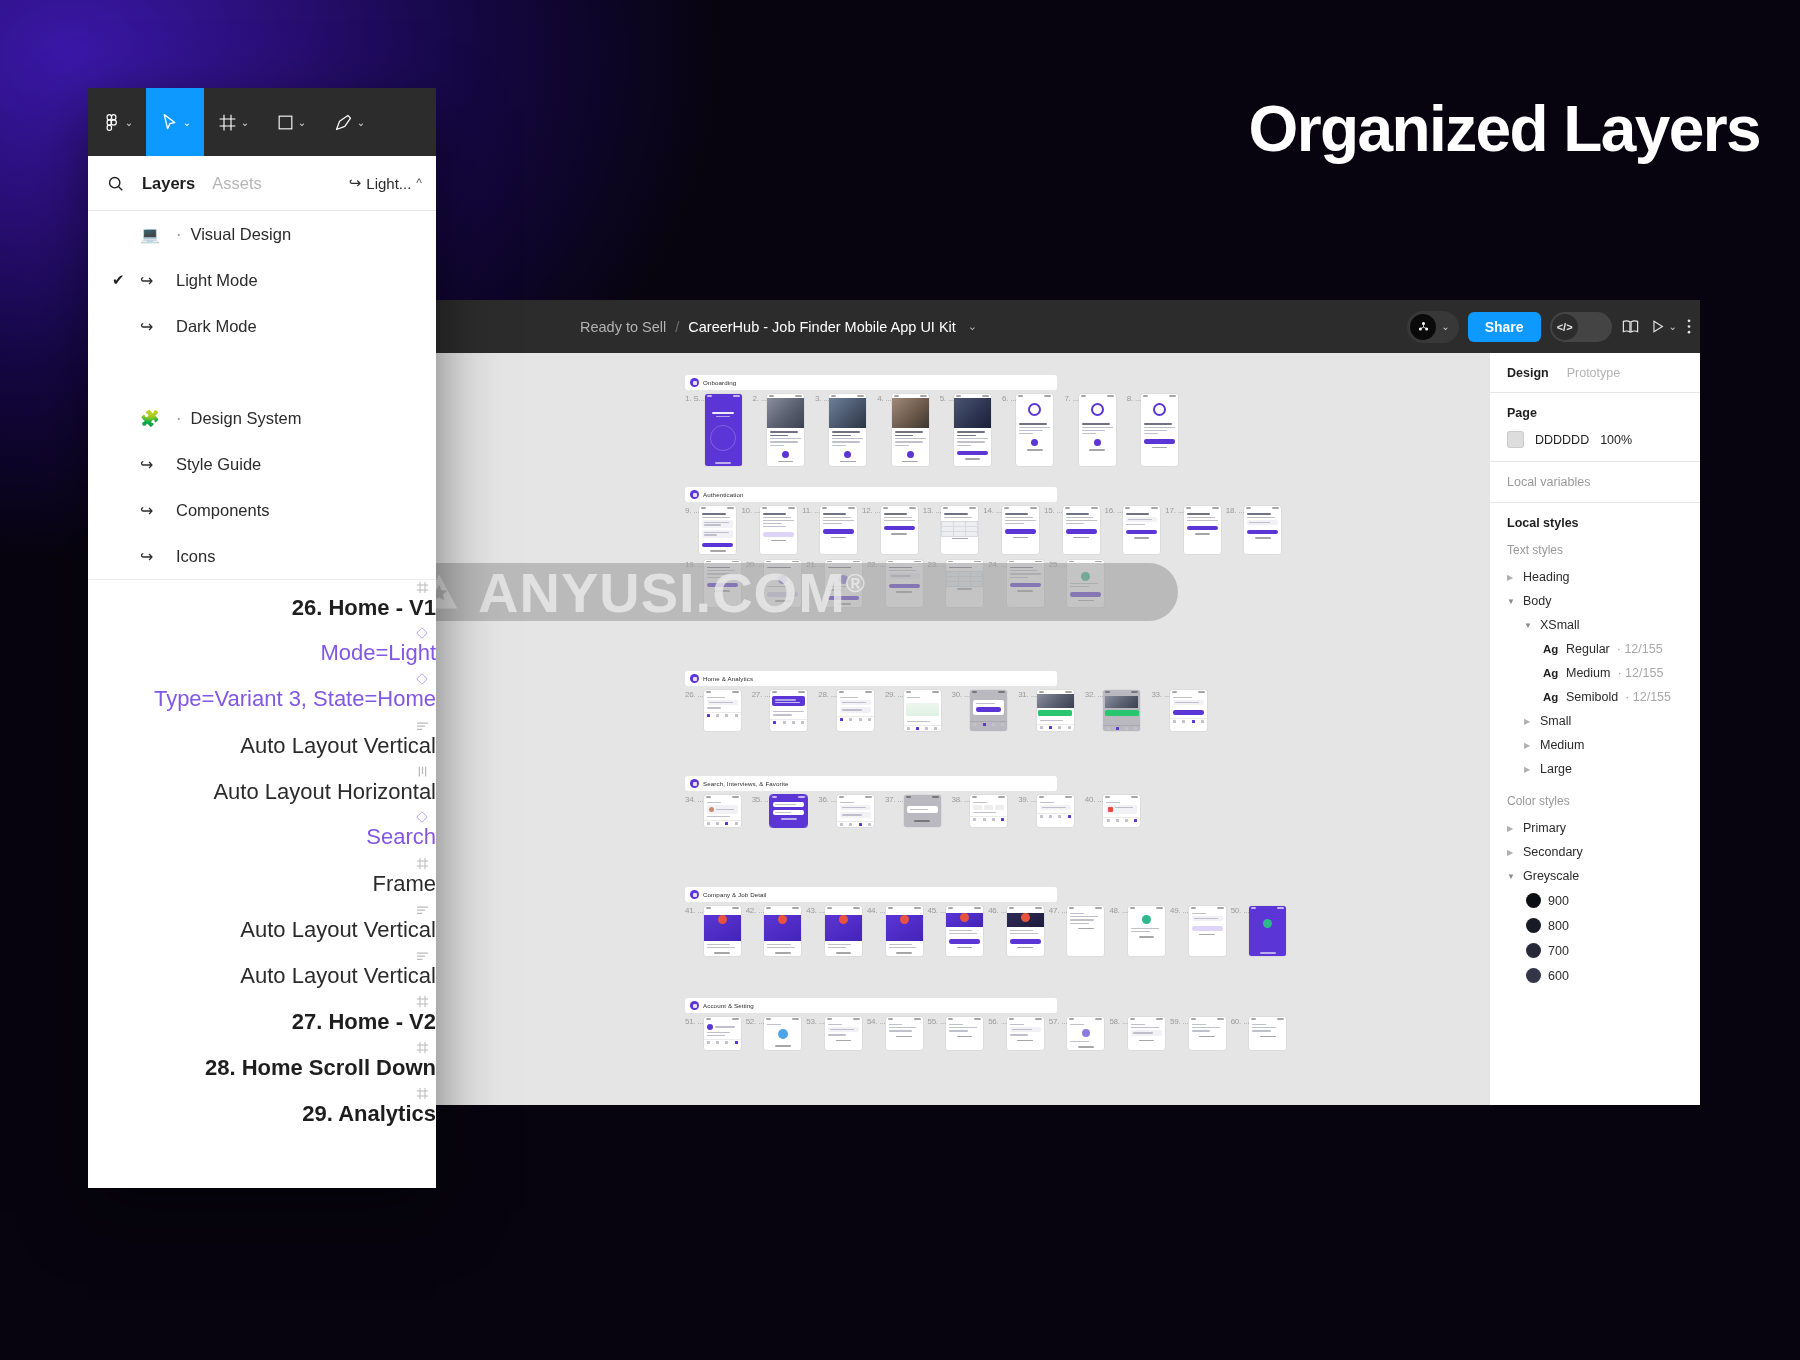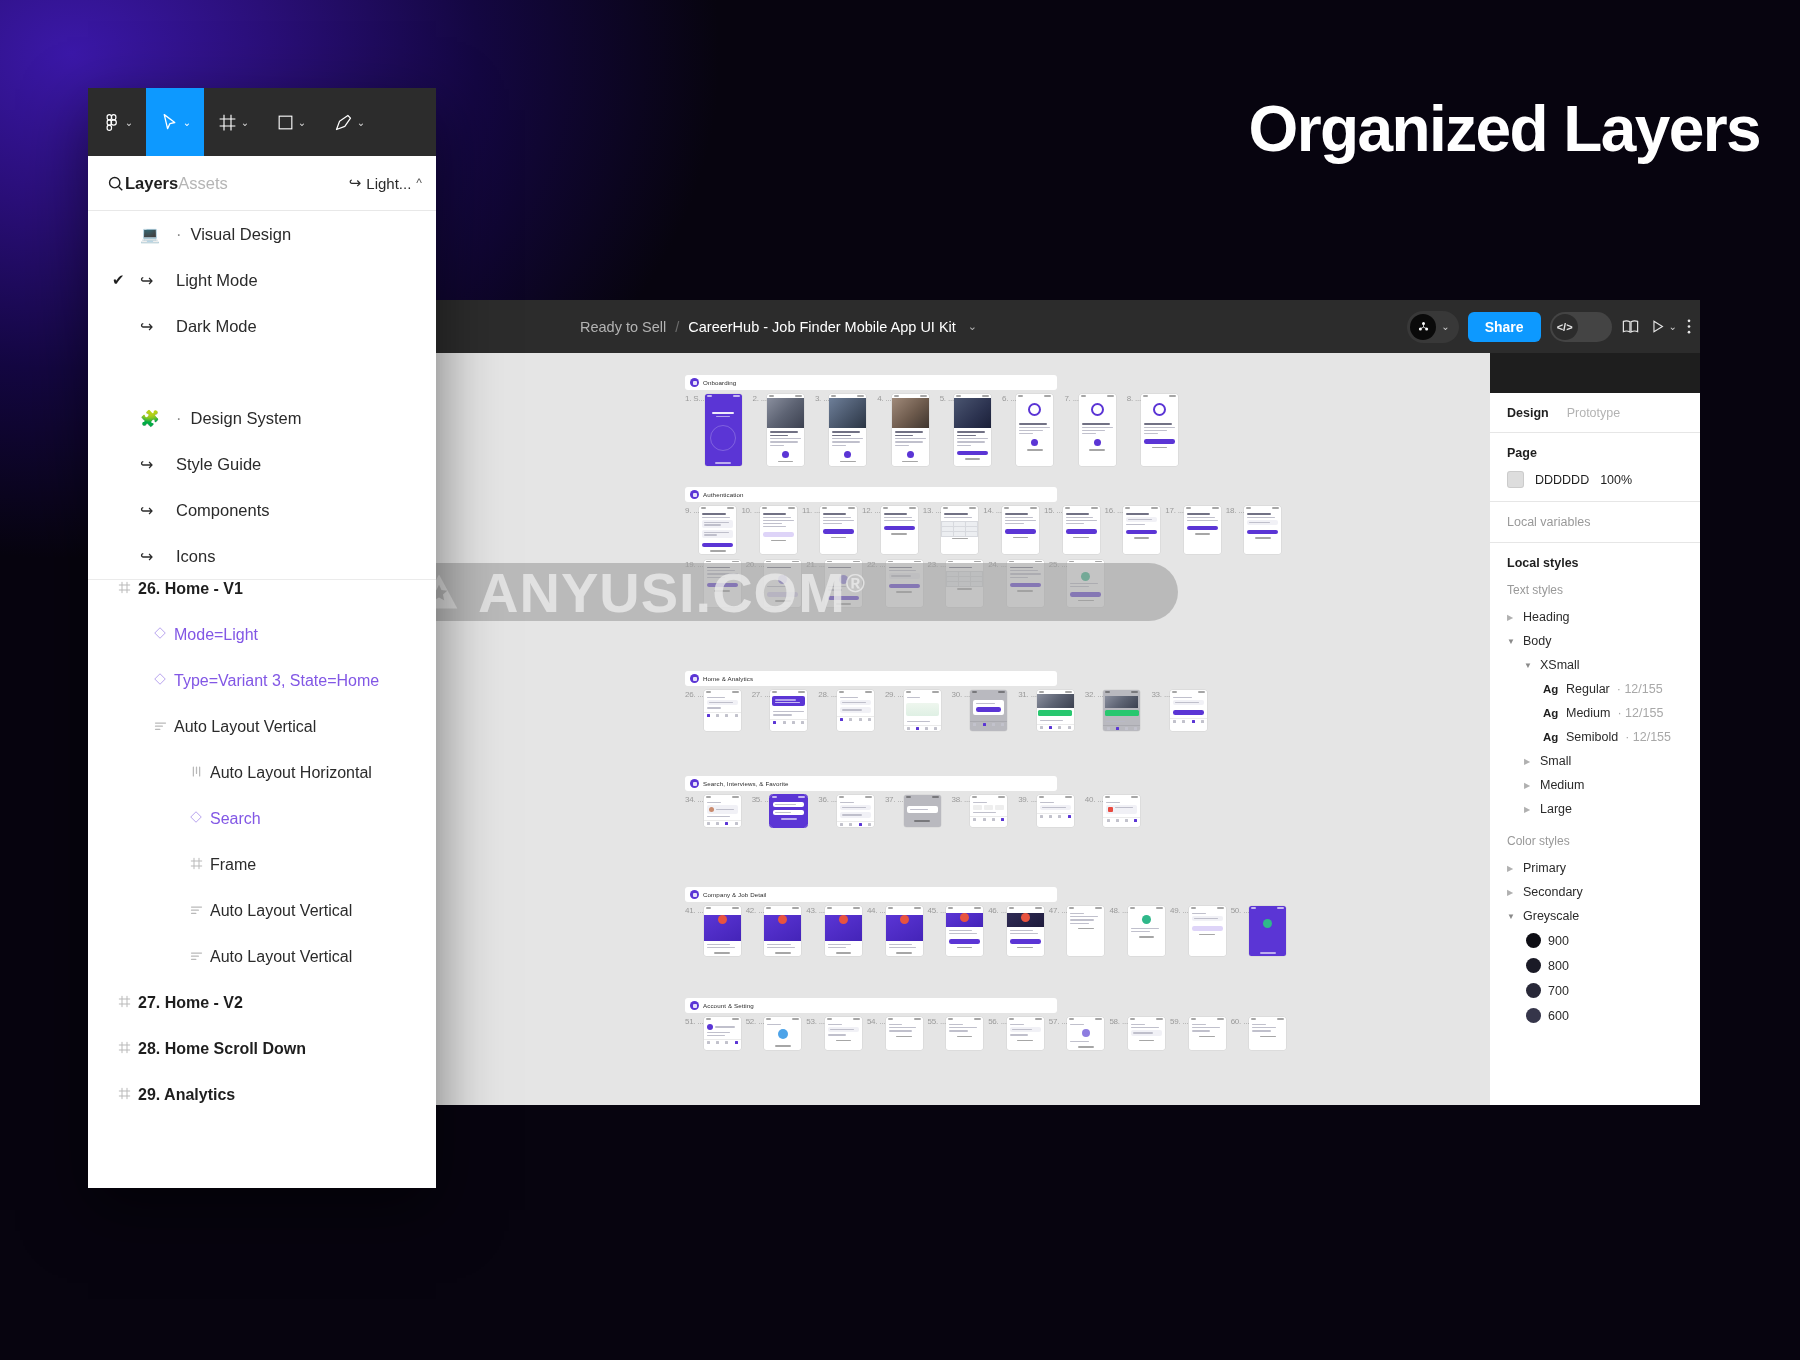--- a/index.html
+++ b/index.html
@@ -188,21 +188,20 @@
   .ph-graph { height: 13px; margin: 2px; background: linear-gradient(180deg,#eef6ee,#dff0e4); border-radius: 2px; }
   .ph-grn { height: 6px; background: #28c76f; border-radius: 1.5px; margin: 1.5px; }
 
   
   #rightpanel {
     position: absolute;
     left: 1055px; top: 53px;
     width: 210px; height: 752px;
     background: #ffffff;
     overflow: hidden;
-    margin-top: 40px;
   }
   #rp-tabs {
     height: 40px; display: flex; align-items: center; gap: 18px;
     padding: 0 17px;
     border-bottom: 1px solid #e6e6e6;
   }
   .rp-tab { font-size: 12.5px; color: #b3b3b3; cursor: pointer; }
   .rp-tab.active { color: #1e1e1e; font-weight: 700; }
   .rp-sec { padding: 13px 17px; border-bottom: 1px solid #e6e6e6; }
   .rp-sec.nb { border-bottom: none; }
@@ -243,21 +242,21 @@
     display: flex; align-items: center; justify-content: center; gap: 3px;
     color: #ffffff; cursor: pointer;
   }
   .tool.active { background: #0d99ff; }
   .tool .tcar { font-size: 10px; color: #d9d9d9; }
   .tool.active .tcar { color: #ffffff; }
 
   #lw-tabs {
     height: 55px;
     display: flex; align-items: center;
-    padding: 0 18px; 
+    padding: 0 18px; gap: 17px;
     border-bottom: 1px solid #e8e8e8;
     position: relative;
   }
   .lw-tab { font-size: 16.5px; color: #b5b5b5; cursor: pointer; }
   .lw-tab.active { color: #1e1e1e; font-weight: 700; }
   #lw-mode {
     position: absolute; right: 14px;
     display: flex; align-items: center; gap: 5px;
     font-size: 15px; color: #2b2b2b;
   }
@@ -278,23 +277,24 @@
     cursor: pointer;
   }
   .pg-check { width: 28px; font-size: 15px; color: #1e1e1e; }
   .pg-ic { width: 36px; font-size: 16px; display: flex; align-items: center; }
   .pg-dot { color: #8b8b8b; margin-right: 9px; }
   .pg-spacer { height: 46px; }
 
   #layer-list { border-top: 1px solid #ebebeb; }
   .layer-row {
     height: 46px;
-    display: flex; align-items: flex-start;
-    font-size: 16px; color: #2b2b2b;
+    display: flex; align-items: flex-end;
+    font-size: 22px; color: #2b2b2b;
     cursor: pointer;
+    flex-direction: column;
   }
   .lr-icon {
     width: 28px; display: flex; align-items: center; justify-content: center;
     color: #b9b9b9; flex: none;
   }
   .layer-row.frame .lr-name { font-weight: 700; color: #1e1e1e; }
   .layer-row.comp .lr-name { color: #8257e5; }
   .layer-row.comp .lr-icon { color: #b39ced; }
   .lr-name { white-space: nowrap; overflow: hidden; text-overflow: ellipsis; }
 

